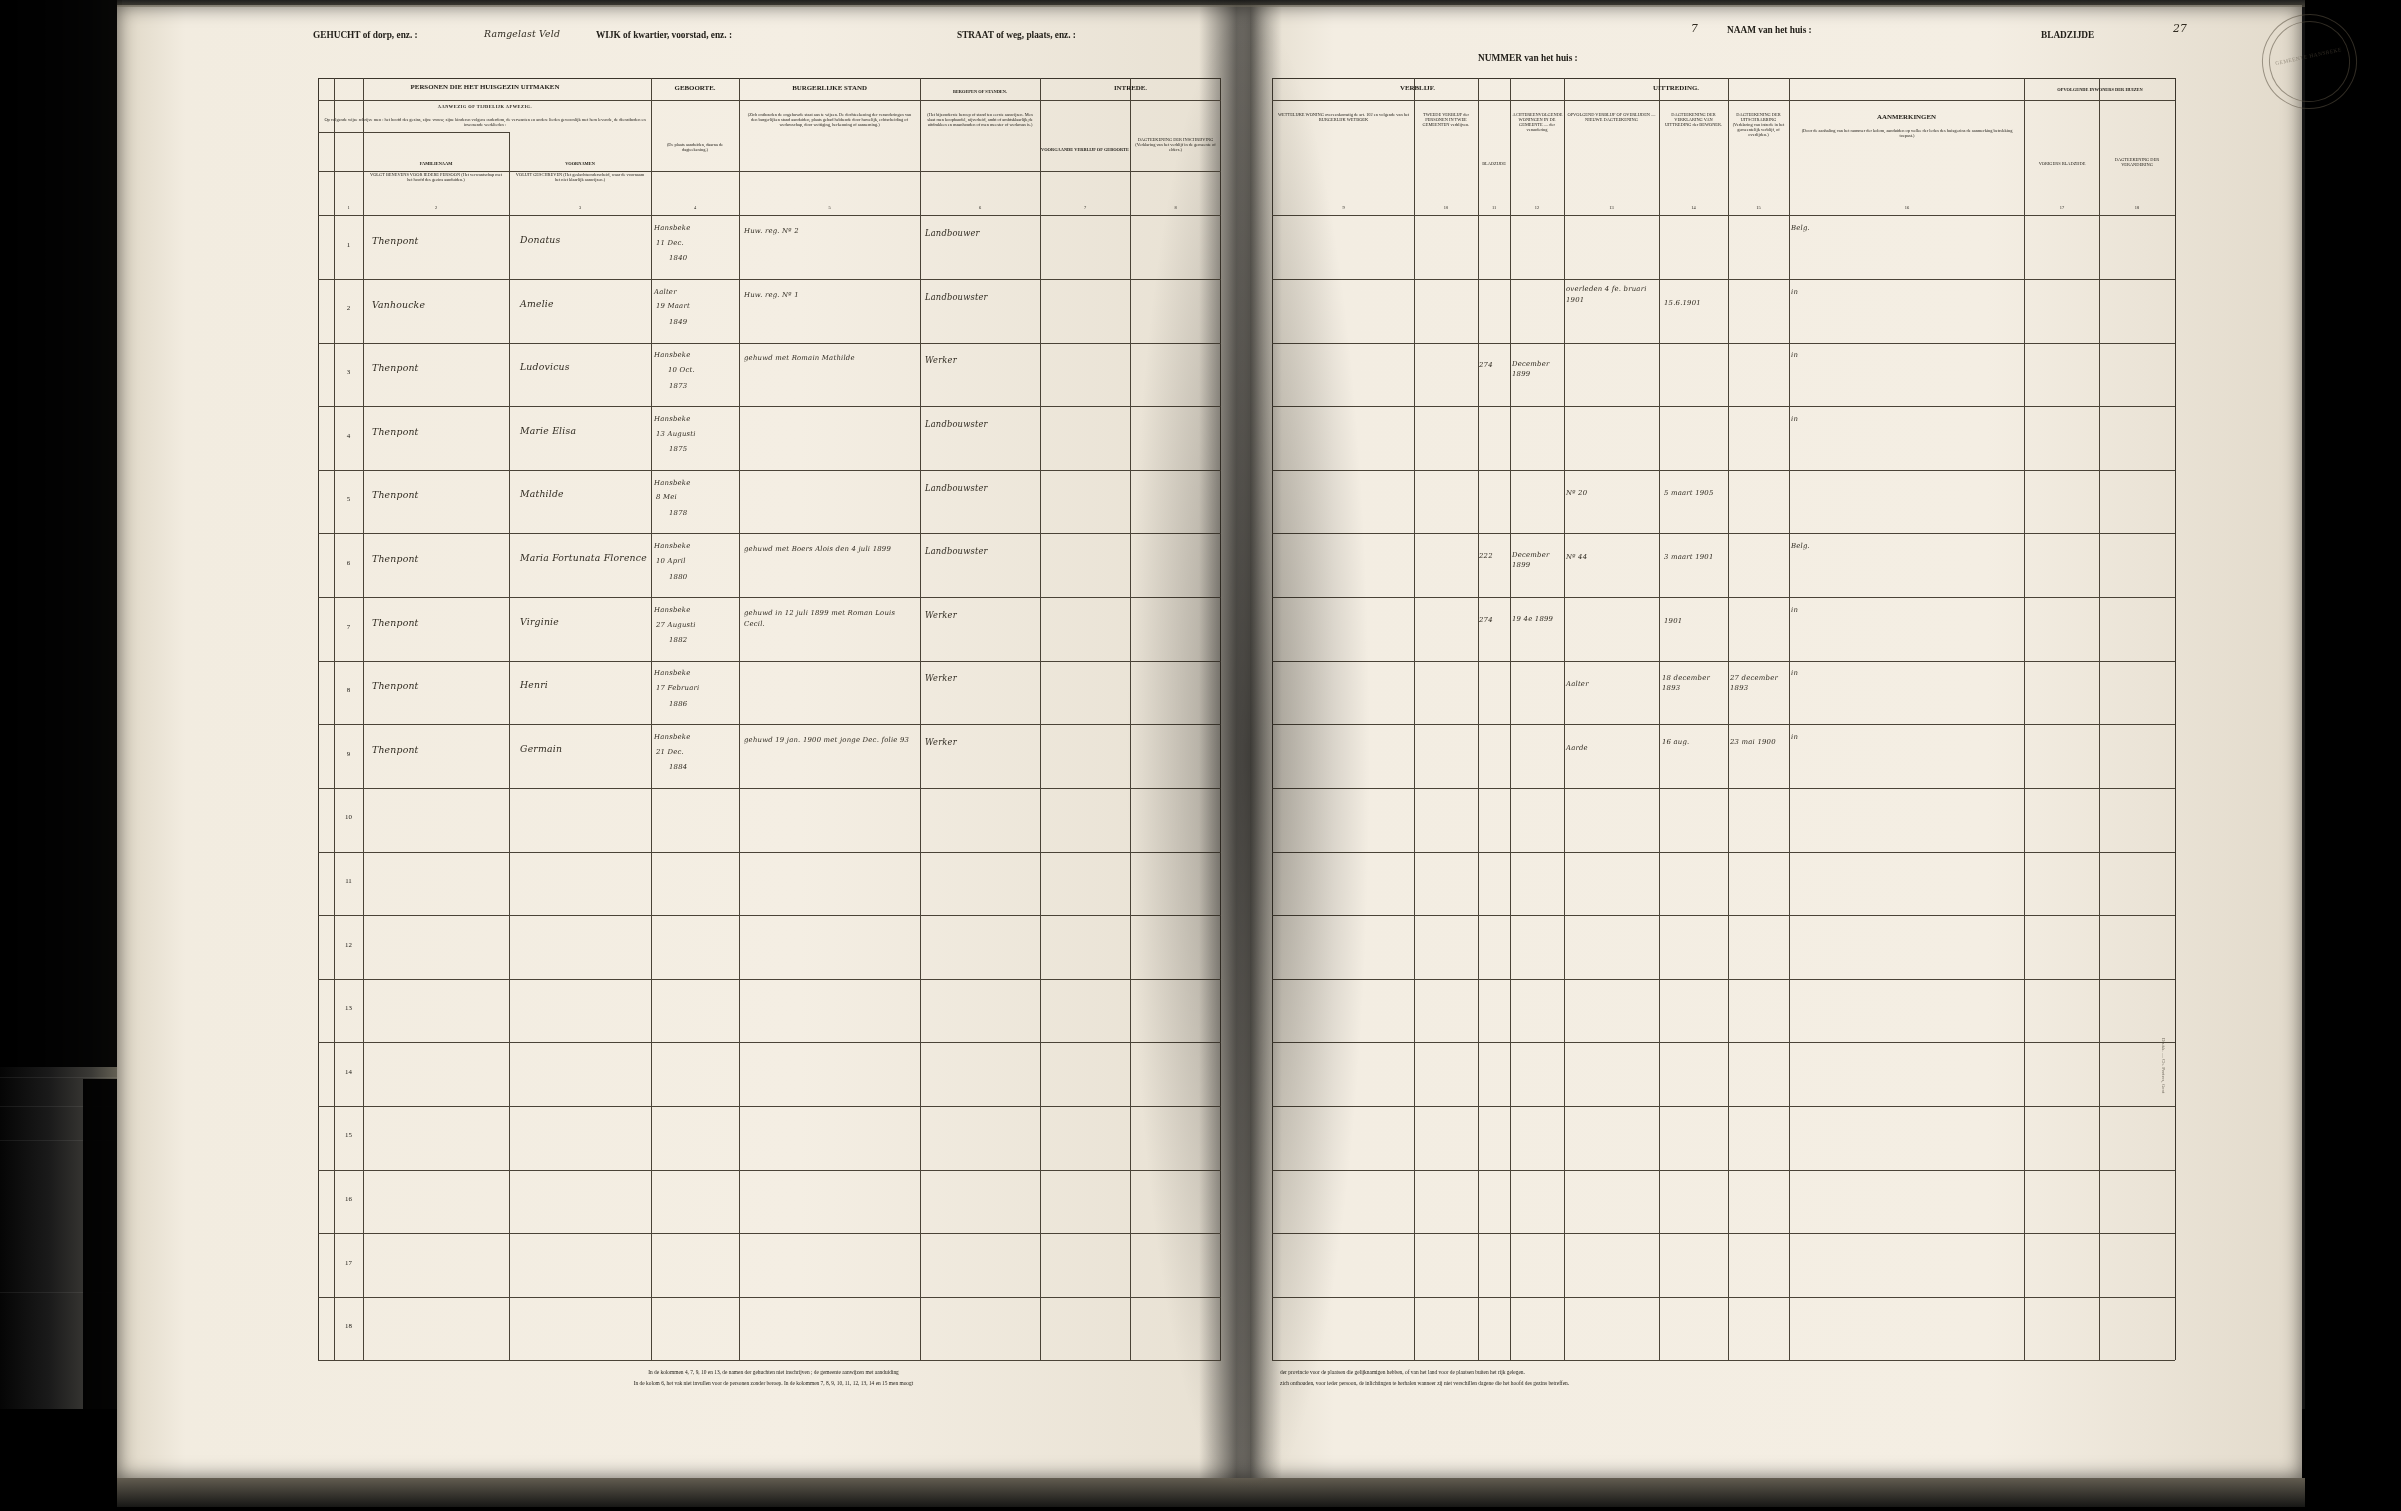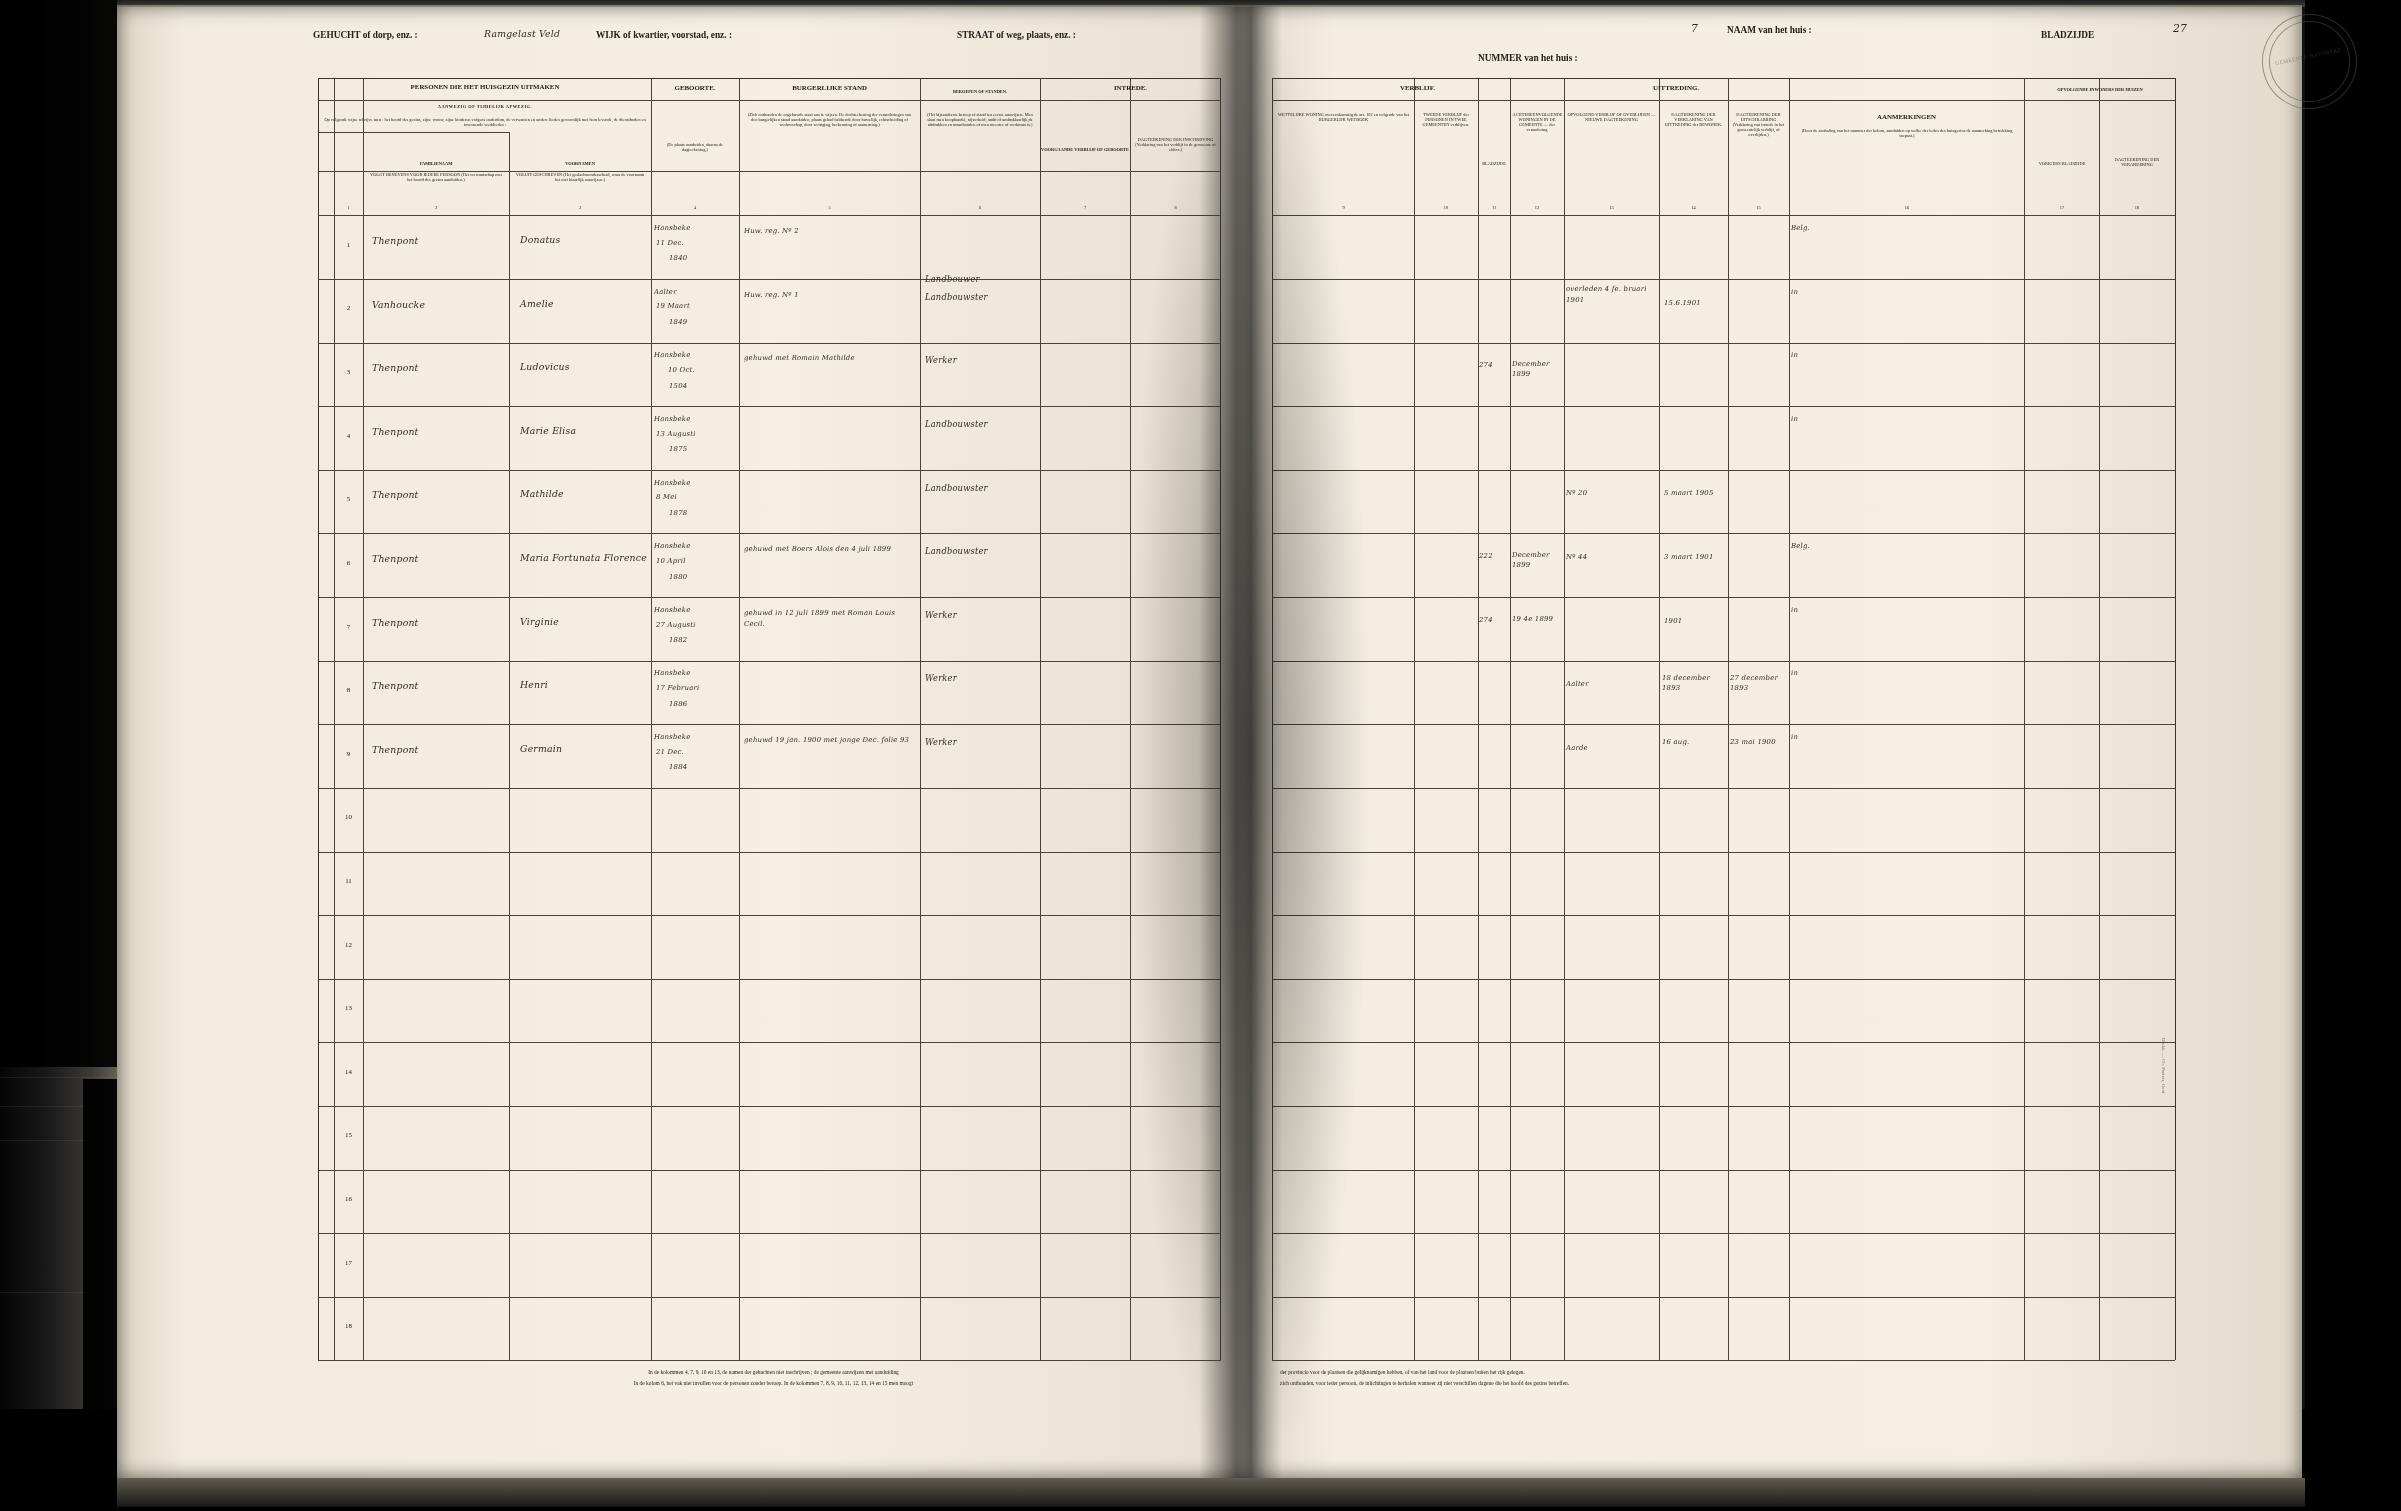--- a/index.html
+++ b/index.html
@@ -263,37 +263,37 @@
       <div class="h" style="left:1272px;top:1360px;width:903px;"></div>
     </div>
 
   <div id="hw-layer">
       <div class="hw m" style="left:372px;top:235px;">Thenpont</div>
       <div class="hw m" style="left:520px;top:234px;width:128px;line-height:11.7px;">Donatus</div>
       <div class="hw xs" style="left:654px;top:224px;">Hansbeke</div>
       <div class="hw xs" style="left:656px;top:239px;">11 Dec.</div>
       <div class="hw xs" style="left:669px;top:254px;">1840</div>
       <div class="hw xs" style="left:744px;top:226px;width:172px;line-height:10.8px;">Huw. reg. Nº 2</div>
-      <div class="hw s" style="left:925px;top:228px;margin-top:46px;">Landbouwer</div>
+      <div class="hw s" style="left:925px;top:228px;">Landbouwer</div>
       <div class="hw xs" style="left:1791px;top:224px;">Belg.</div>
       <div class="hw m" style="left:372px;top:299px;">Vanhoucke</div>
       <div class="hw m" style="left:520px;top:298px;width:128px;line-height:11.7px;">Amelie</div>
       <div class="hw xs" style="left:654px;top:288px;">Aalter</div>
       <div class="hw xs" style="left:656px;top:302px;">19 Maart</div>
       <div class="hw xs" style="left:669px;top:318px;">1849</div>
       <div class="hw xs" style="left:744px;top:290px;width:172px;line-height:10.8px;">Huw. reg. Nº 1</div>
       <div class="hw s" style="left:925px;top:292px;">Landbouwster</div>
       <div class="hw xs" style="left:1566px;top:284px;width:91px;line-height:10.8px;">overleden 4 fe. bruari 1901</div>
       <div class="hw xs" style="left:1664px;top:299px;width:63px;line-height:9.8px;">15.6.1901</div>
       <div class="hw xs" style="left:1791px;top:288px;">in</div>
       <div class="hw m" style="left:372px;top:362px;">Thenpont</div>
       <div class="hw m" style="left:520px;top:361px;width:128px;line-height:11.7px;">Ludovicus</div>
       <div class="hw xs" style="left:654px;top:351px;">Hansbeke</div>
       <div class="hw xs" style="left:656px;top:366px;margin-left:12px;">10 Oct.</div>
-      <div class="hw xs" style="left:669px;top:382px;">1504</div>
+      <div class="hw xs" style="left:669px;top:382px;">1873</div>
       <div class="hw xs" style="left:744px;top:353px;width:172px;line-height:10.8px;">gehuwd met Romain Mathilde</div>
       <div class="hw s" style="left:925px;top:355px;">Werker</div>
       <div class="hw xs" style="left:1479px;top:361px;">274</div>
       <div class="hw xs" style="left:1512px;top:360px;width:49px;line-height:9.8px;">December 1899</div>
       <div class="hw xs" style="left:1791px;top:351px;">in</div>
       <div class="hw m" style="left:372px;top:426px;">Thenpont</div>
       <div class="hw m" style="left:520px;top:425px;width:128px;line-height:11.7px;">Marie Elisa</div>
       <div class="hw xs" style="left:654px;top:415px;">Hansbeke</div>
       <div class="hw xs" style="left:656px;top:430px;">13 Augusti</div>
       <div class="hw xs" style="left:669px;top:445px;">1875</div>

